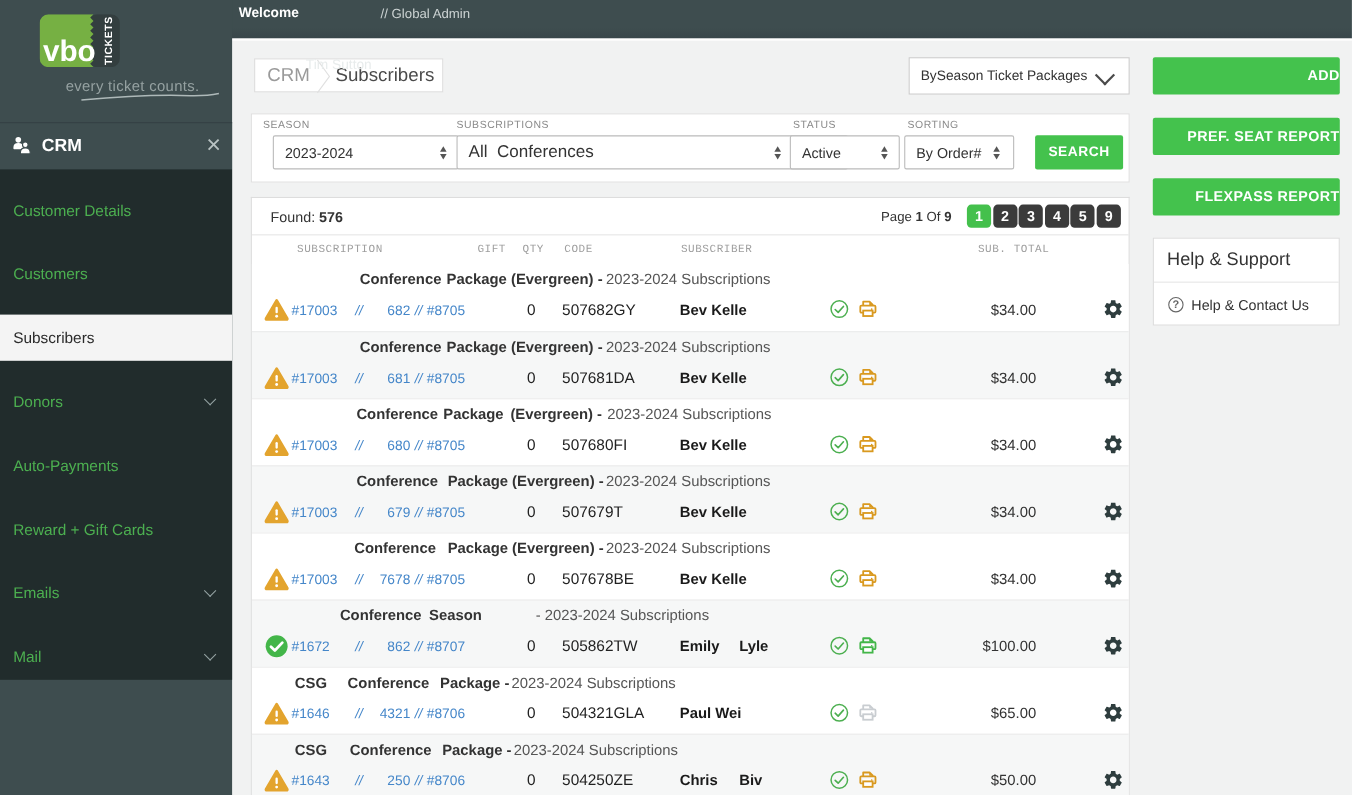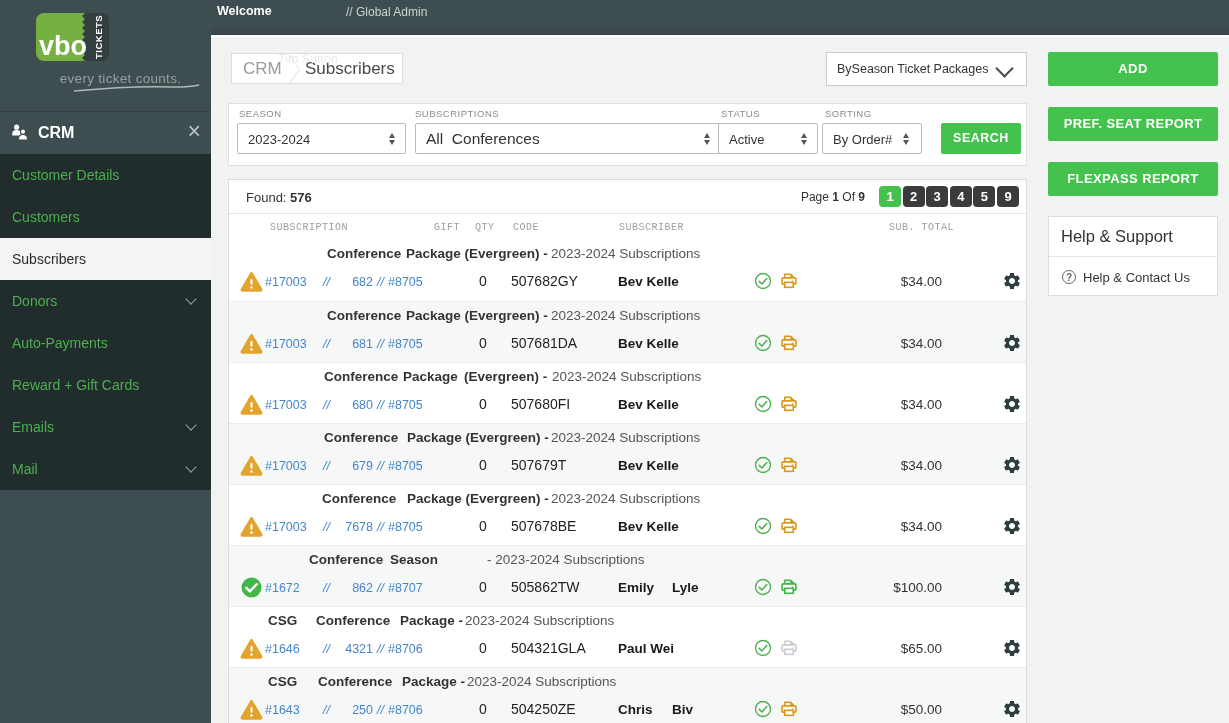--- a/index.html
+++ b/index.html
@@ -2,36 +2,36 @@
 <html><head><meta charset="utf-8">
 <style>
 * { margin:0; padding:0; box-sizing:border-box; }
 html,body { width:1229px; height:723px; overflow:hidden; font-family:"Liberation Sans", sans-serif; background:#f1f2f2; }
 #topbar { position:absolute; left:0; top:0; width:1229px; height:35px; background:linear-gradient(#3e4d4f 72%, #38464a 100%); z-index:3; }
 #topbar .w { position:absolute; left:217px; top:4px; color:#fff; font-weight:bold; font-size:12.5px; }
 #topbar .n { position:absolute; left:278px; top:4px; color:#e8ecec; font-size:12.5px;margin-top:48px; }
 #topbar .g { position:absolute; left:346px; top:5px; color:#ccd3d3; font-size:12px; }
 #sidebar { position:absolute; left:0; top:0; width:211px; height:723px; background:#3e4d4f; z-index:5; }
 #menu { position:absolute; left:0; top:154px; width:211px; background:#212c2c; }
-.mi { position:relative; height:42px; line-height:42px; padding-left:12px; color:#4caf50; font-size:14px; }
+.mi { position:relative; height:42px; line-height:42px; padding-left:12px; color:#4caf50; font-size:14px;margin-top:16px; }
 .mi.sel { background:#f4f4f4; color:#2b2b2b; }
 .chev { position:absolute; right:16px; top:15px; width:8px; height:8px; border-right:1.6px solid #95a3a3; border-bottom:1.6px solid #95a3a3; transform:rotate(45deg); }
 #crmhead { position:absolute; left:0; top:111px; width:211px; height:43px; background:#3e4d4f; border-top:1px solid #354144; }
 #crmhead .t { position:absolute; left:38px; top:12px; color:#fff; font-weight:bold; font-size:16px; }
 #crmhead .x { position:absolute; right:10px; top:6px; color:#b9c3c3; font-size:23px; font-weight:400; }
 #content { position:absolute; left:211px; top:35px; width:1018px; height:688px; background:#f1f2f2; }
 #topline { position:absolute; left:211px; top:35px; width:1018px; height:2px; background:#fefefe; z-index:4; }
 #bc { position:absolute; left:231px; top:53px; width:172px; height:31px; background:#fff; border:1px solid #ddd; z-index:1; }
 #bc .a { position:absolute; left:11px; top:5px; color:#9a9a9a; font-size:17px; }
 #bc .b { position:absolute; left:73px; top:5px; color:#4a4a4a; font-size:17px; }
 #bc .c { position:absolute; left:56px; top:0; }
 #ddl { position:absolute; left:826px; top:52px; width:201px; height:34px; background:#fff; border:1px solid #ccc; }
 #ddl .t { position:absolute; left:10px; top:9px; font-size:12.5px; color:#333; }
 #ddl .v { position:absolute; right:15px; top:9px; width:13px; height:13px; border-right:2.2px solid #4a4a4a; border-bottom:2.2px solid #4a4a4a; transform:rotate(45deg); }
-.gbtn { position:absolute; left:1048px; width:170px; height:34px; background:#44c24d; border-radius:2px; color:#fff; font-weight:bold; font-size:13px; text-align:center; letter-spacing:0.4px; }
+.gbtn { position:absolute; left:1048px; width:170px; height:34px; background:#44c24d; border-radius:2px; color:#fff; font-weight:bold; font-size:13px; text-align:right; letter-spacing:0.4px; }
 #help { position:absolute; left:1048px; top:216px; width:170px; height:80px; background:#fff; border:1px solid #ddd; }
 #help .h { position:absolute; left:12px; top:10px; font-size:16.5px; color:#333; }
 #help .d { position:absolute; left:0; top:39px; width:100%; border-top:1px solid #e5e5e5; }
 #help .r { position:absolute; left:34px; top:53px; font-size:13px; color:#333; }
 #help .qi { position:absolute; left:13px; top:53px; width:14px; height:14px; border:1.3px solid #666; border-radius:50%; color:#666; font-size:10px; font-weight:bold; text-align:center; line-height:13px; }
 #filter { position:absolute; left:228px; top:103px; width:799px; height:63px; background:#fff; border:1px solid #e0e0e0; }
 .flabel { position:absolute; top:108px; font-size:9.5px; color:#8a8a8a; letter-spacing:0.5px; background:#fff; padding:0 3px; z-index:2; }
 .fsel { position:absolute; top:123px; height:31px; background:#fff; border:1px solid #bbb; border-radius:2px; z-index:1; }
 .fsel .t { position:absolute; left:10px; top:8px; font-size:13px; color:#333; }
 .spin { position:absolute; top:9px; width:7px; }
@@ -126,21 +126,21 @@
     <span class="h">Help &amp; Support</span>
     <div class="d"></div>
     <span class="qi">?</span>
     <span class="r">Help &amp; Contact Us</span>
   </div>
 <div id="filter"></div>
 <span class="flabel" style="left:236px">SEASON</span>
 <span class="flabel" style="left:412px">SUBSCRIPTIONS</span>
 <span class="flabel" style="left:718px">STATUS</span>
 <span class="flabel" style="left:822px">SORTING</span>
-<div class="fsel" style="left:237px;width:169px">
+<div class="fsel" style="left:248px;width:169px">
     <span class="t">2023-2024</span>
     <div class="spin" style="left:151px">
       <div class="tri-up"></div>
       <div class="tri-dn"></div>
     </div>
   </div>
 <div class="fsel" style="left:415px;width:356px">
     <span class="t" style="font-size:15.5px;top:6px">All&nbsp; Conferences</span>
     <div class="spin" style="left:288px">
       <div class="tri-up"></div>

